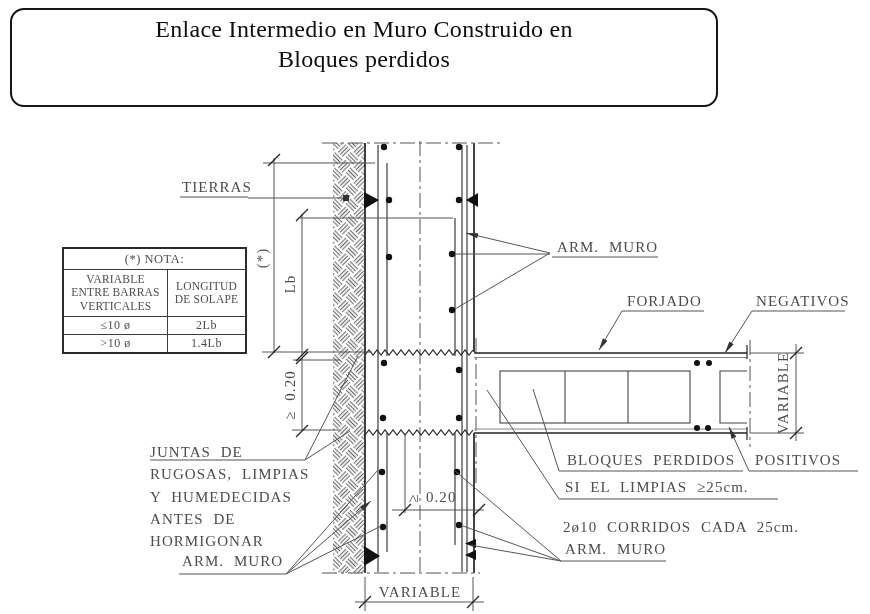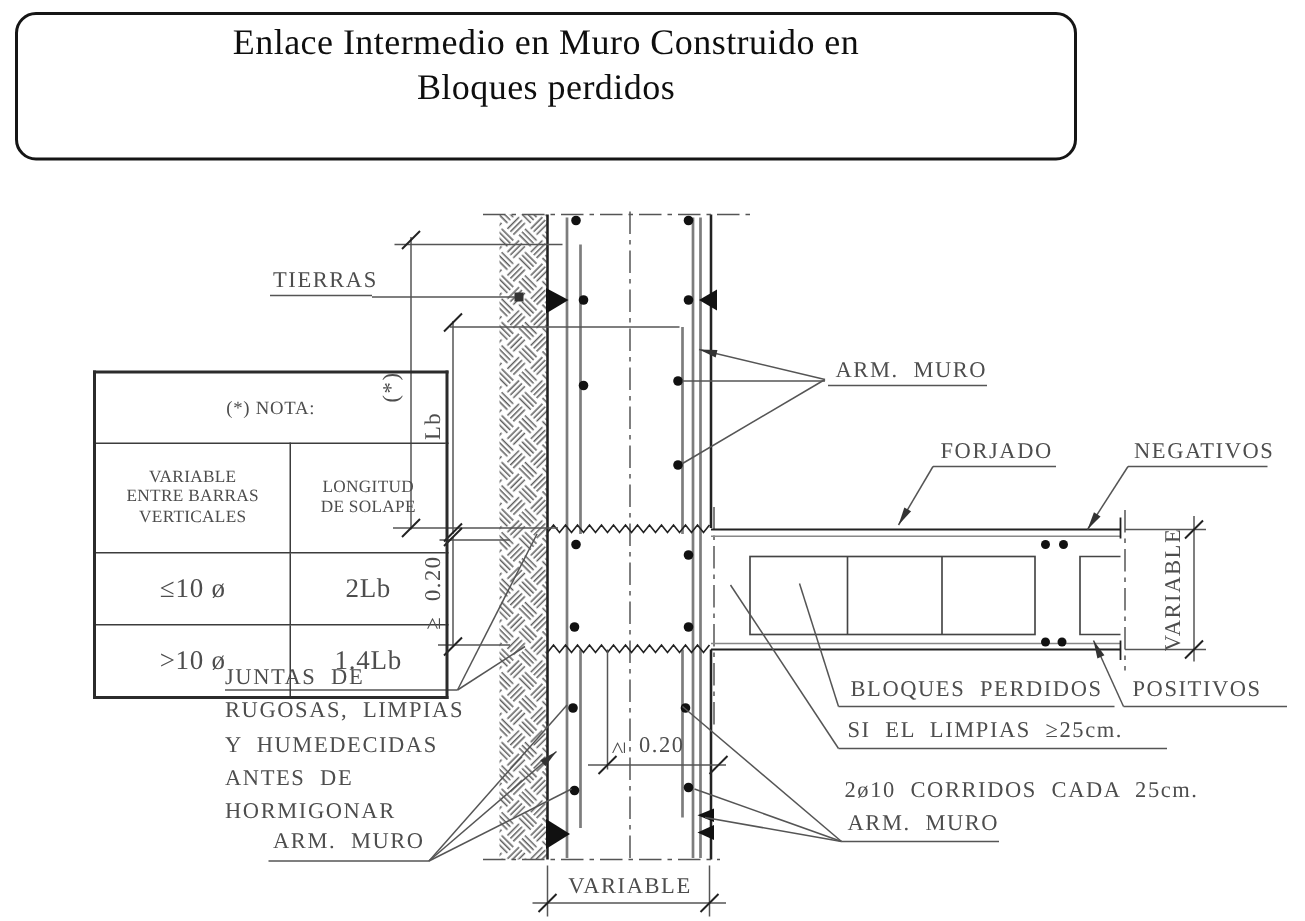--- a/index.html
+++ b/index.html
@@ -10,25 +10,25 @@
              border:2.5px solid #151515;border-radius:14px;text-align:center;
              color:#0e0e0e;font-size:24px;line-height:29.5px;padding-top:5px;
              letter-spacing:.3px;}
   .lbl{position:absolute;font-size:15px;letter-spacing:1.05px;word-spacing:5px;
        color:#4d4d4d;white-space:nowrap;line-height:17px;}
   .rot{transform:translate(-50%,-50%) rotate(-90deg);}
   .ctr{transform:translate(-50%,-50%);}
   .juntas div{line-height:22.3px;}
   table.note{position:absolute;left:62px;top:247px;border-collapse:collapse;
              color:#4d4d4d;text-align:center;table-layout:fixed;}
-  table.note td{border:1.4px solid #3c3c3c;padding:13px;vertical-align:middle;}
+  table.note td{border:1.4px solid #3c3c3c;padding:0;vertical-align:middle;}
   table.note{border:2px solid #2b2b2b;}
   td.nt-title{height:20px;font-size:12.5px;letter-spacing:.5px;}
   td.nt-colhead{height:46px;font-size:11.5px;line-height:13.5px;letter-spacing:.2px;}
-  td.nt-val{height:17px;font-size:18px;letter-spacing:.5px;}
+  td.nt-val{height:17px;font-size:12px;letter-spacing:.5px;}
   .c1{width:103px;} .c2{width:77px;}
 </style>
 </head>
 <body>
 
 <div class="canvas">
 
   <svg class="draw" width="870" height="614" viewBox="0 0 870 614">
     <defs>
       <pattern id="earth" patternUnits="userSpaceOnUse" width="22" height="22" patternTransform="rotate(45 383 350)">

